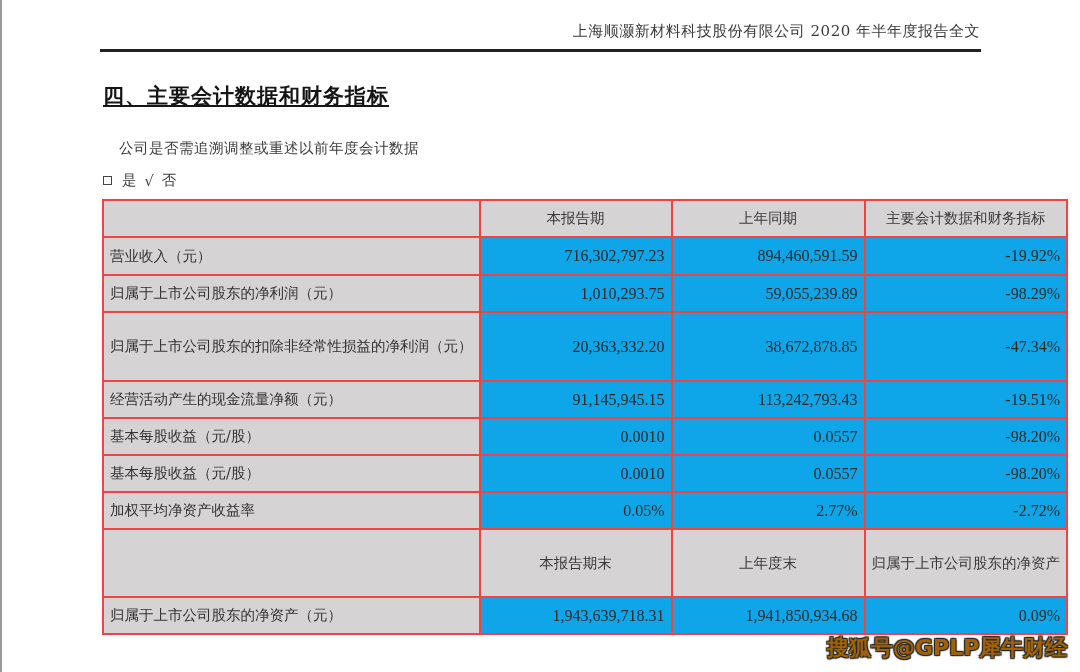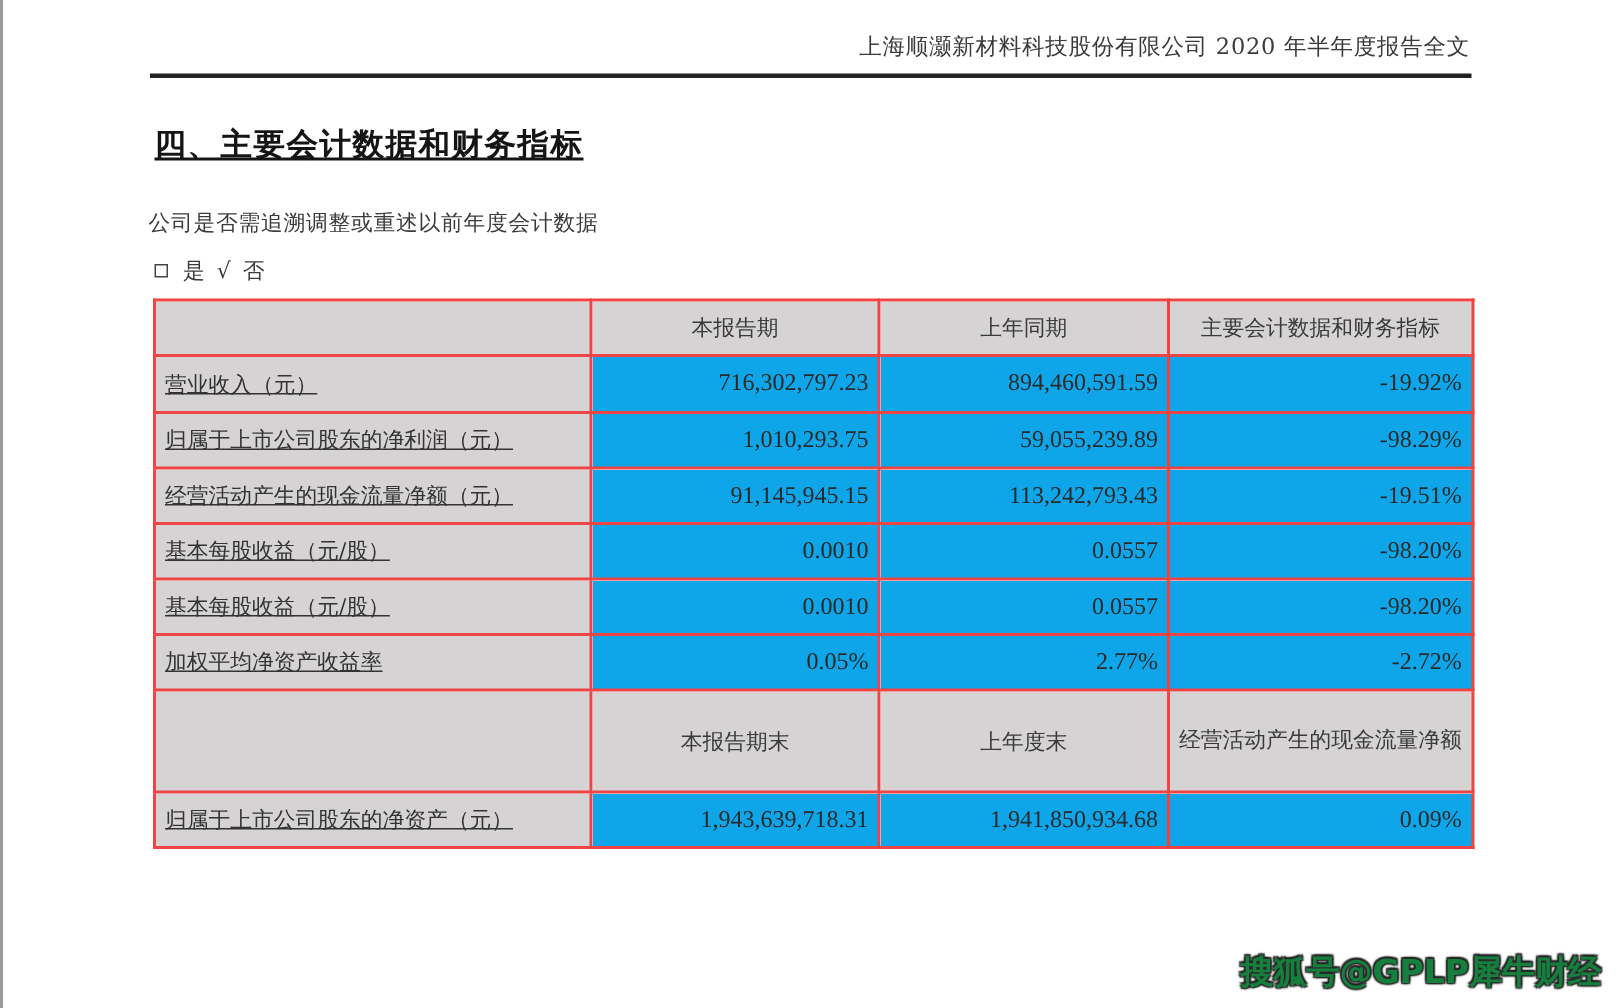--- a/index.html
+++ b/index.html
@@ -18,45 +18,45 @@
   }
   .header-rule {
     position: absolute; left: 100px; top: 49px; width: 881px; height: 3px; background: #222;
   }
   .section-title {
     position: absolute; left: 103px; top: 82px;
     font-family: "DejaVu Sans", "Liberation Sans", sans-serif;
     font-weight: bold; font-size: 21px; color: #151515; letter-spacing: 1px; text-decoration: underline;
   }
   .question {
-    position: absolute; left: 99px; top: 139px; font-size: 14.5px; color: #3b3b3b; letter-spacing: 0.5px;
+    position: absolute; left: 119px; top: 139px; font-size: 14.5px; color: #3b3b3b; letter-spacing: 0.5px;
   }
   .answer {
     position: absolute; left: 103px; top: 171px; font-size: 14.5px; color: #3b3b3b;
     display: flex; align-items: center; gap: 8px;
   }
   .answer .box {
     display: inline-block; width: 7px; height: 7px; border: 1.5px solid #444; margin-right: 2px;
   }
   table.fin {
     position: absolute; left: 102px; top: 199px;
     border-collapse: collapse; table-layout: fixed;
     font-size: 14.5px;
   }
   table.fin td {
     border: 2px solid #ef4444; padding: 0 6px; overflow: hidden; white-space: nowrap;
   }
-  td.label { background: #d6d3d5; text-align: left; color: #333; text-decoration: underline; }
+  td.label { background: #d6d3d5; text-align: left; color: #333; }
   td.hdr { background: #d6d3d5; text-align: center; color: #3a3a3a; }
   td.num { background: #0ea5e9; text-align: right; color: #2a2a2a; font-family: "Liberation Serif", "DejaVu Serif", serif; font-size: 16px; }
   td.wrap { white-space: normal; line-height: 27px; }
   .watermark {
     position: absolute; left: 827px; top: 633px;
     font-family: "DejaVu Sans", "Liberation Sans", sans-serif;
-    font-size: 22px; font-weight: bold; color: #15803d;
+    font-size: 22px; font-weight: bold; color: #a16207;
     text-shadow: 0 0 2px #333, 1px 1px 1px #222, -1px -1px 1px #222, 1px -1px 1px #222, -1px 1px 1px #222;
     letter-spacing: 0px;
   }
 </style>
 </head>
 <body>
 
 <div class="left-edge"></div>
 
 <div class="page-header">上海顺灏新材料科技股份有限公司 2020 年半年度报告全文</div>
@@ -92,20 +92,26 @@
       <td class="num">716,302,797.23</td>
       <td class="num">894,460,591.59</td>
       <td class="num">-19.92%</td>
     </tr>
     <tr style="height:37px">
       <td class="label">归属于上市公司股东的净利润（元）</td>
       <td class="num">1,010,293.75</td>
       <td class="num">59,055,239.89</td>
       <td class="num">-98.29%</td>
     </tr>
+    <tr style="height:69px">
+      <td class="label wrap">归属于上市公司股东的扣除非经常性损益的净利润（元）</td>
+      <td class="num">20,363,332.20</td>
+      <td class="num">38,672,878.85</td>
+      <td class="num">-47.34%</td>
+    </tr>
     <tr style="height:37px">
       <td class="label">经营活动产生的现金流量净额（元）</td>
       <td class="num">91,145,945.15</td>
       <td class="num">113,242,793.43</td>
       <td class="num">-19.51%</td>
     </tr>
     <tr style="height:37px">
       <td class="label">基本每股收益（元/股）</td>
       <td class="num">0.0010</td>
       <td class="num">0.0557</td>
@@ -120,21 +126,21 @@
     <tr style="height:37px">
       <td class="label">加权平均净资产收益率</td>
       <td class="num">0.05%</td>
       <td class="num">2.77%</td>
       <td class="num">-2.72%</td>
     </tr>
     <tr style="height:68px">
       <td class="hdr"></td>
       <td class="hdr">本报告期末</td>
       <td class="hdr">上年度末</td>
-      <td class="hdr wrap">经营活动产生的现金流量净额</td>
+      <td class="hdr wrap">归属于上市公司股东的净资产</td>
     </tr>
     <tr style="height:37px">
       <td class="label">归属于上市公司股东的净资产（元）</td>
       <td class="num">1,943,639,718.31</td>
       <td class="num">1,941,850,934.68</td>
       <td class="num">0.09%</td>
     </tr>
   </tbody>
 </table>
 

